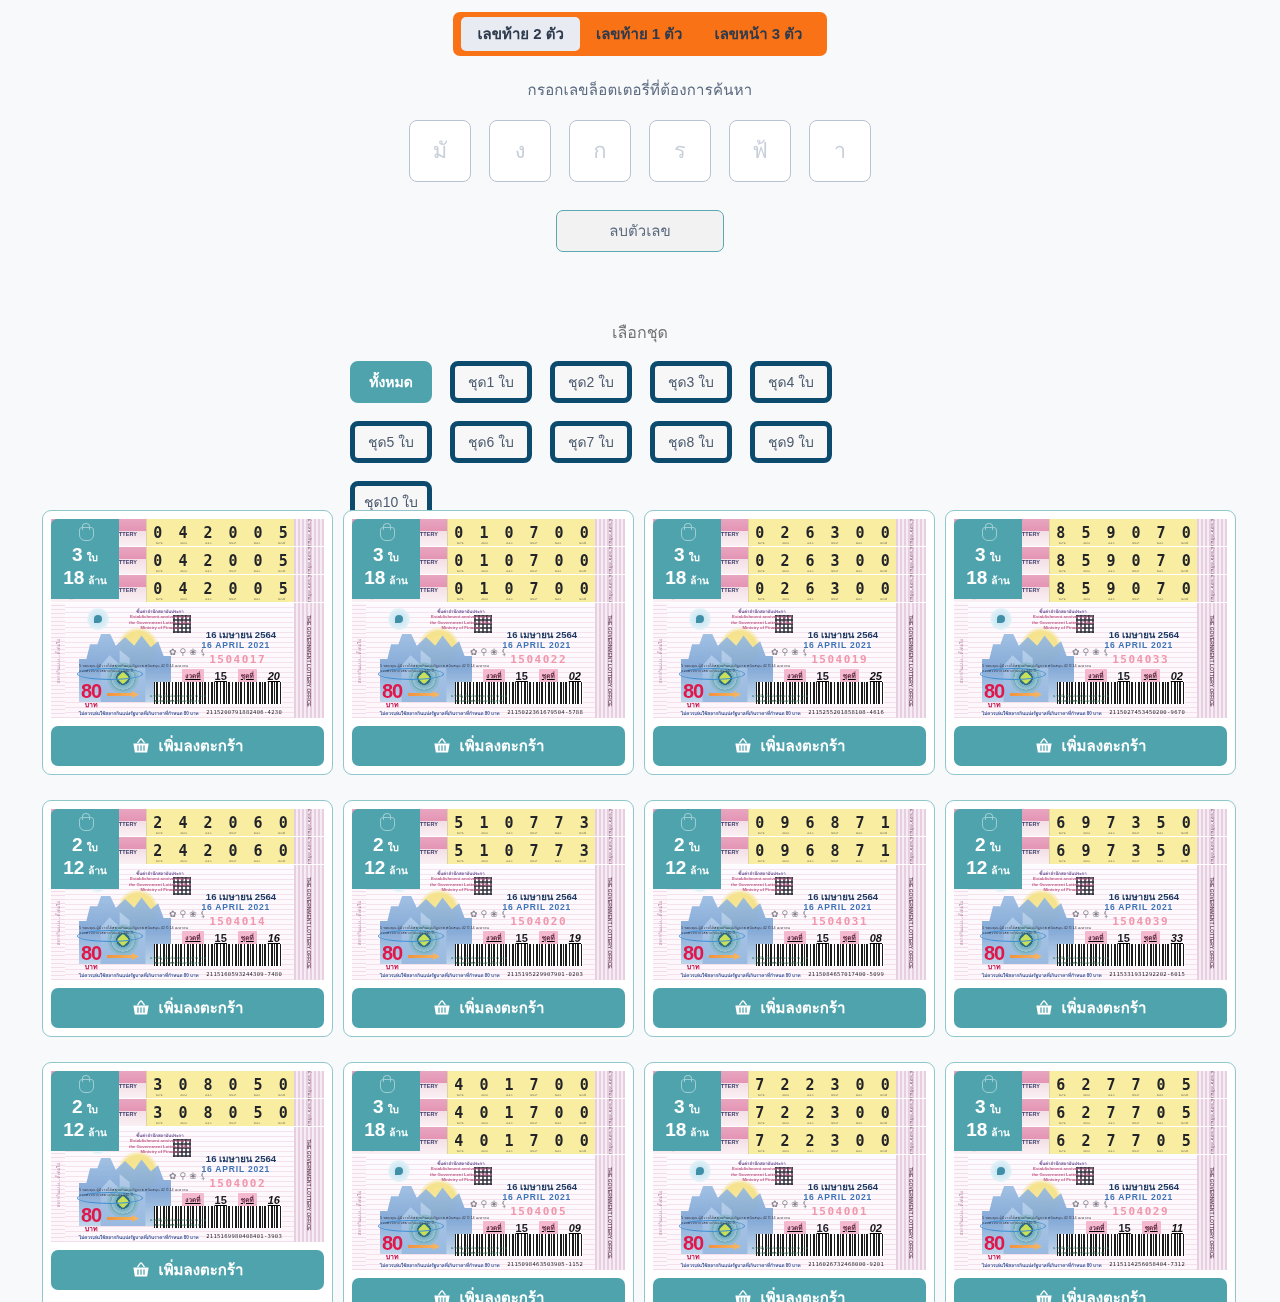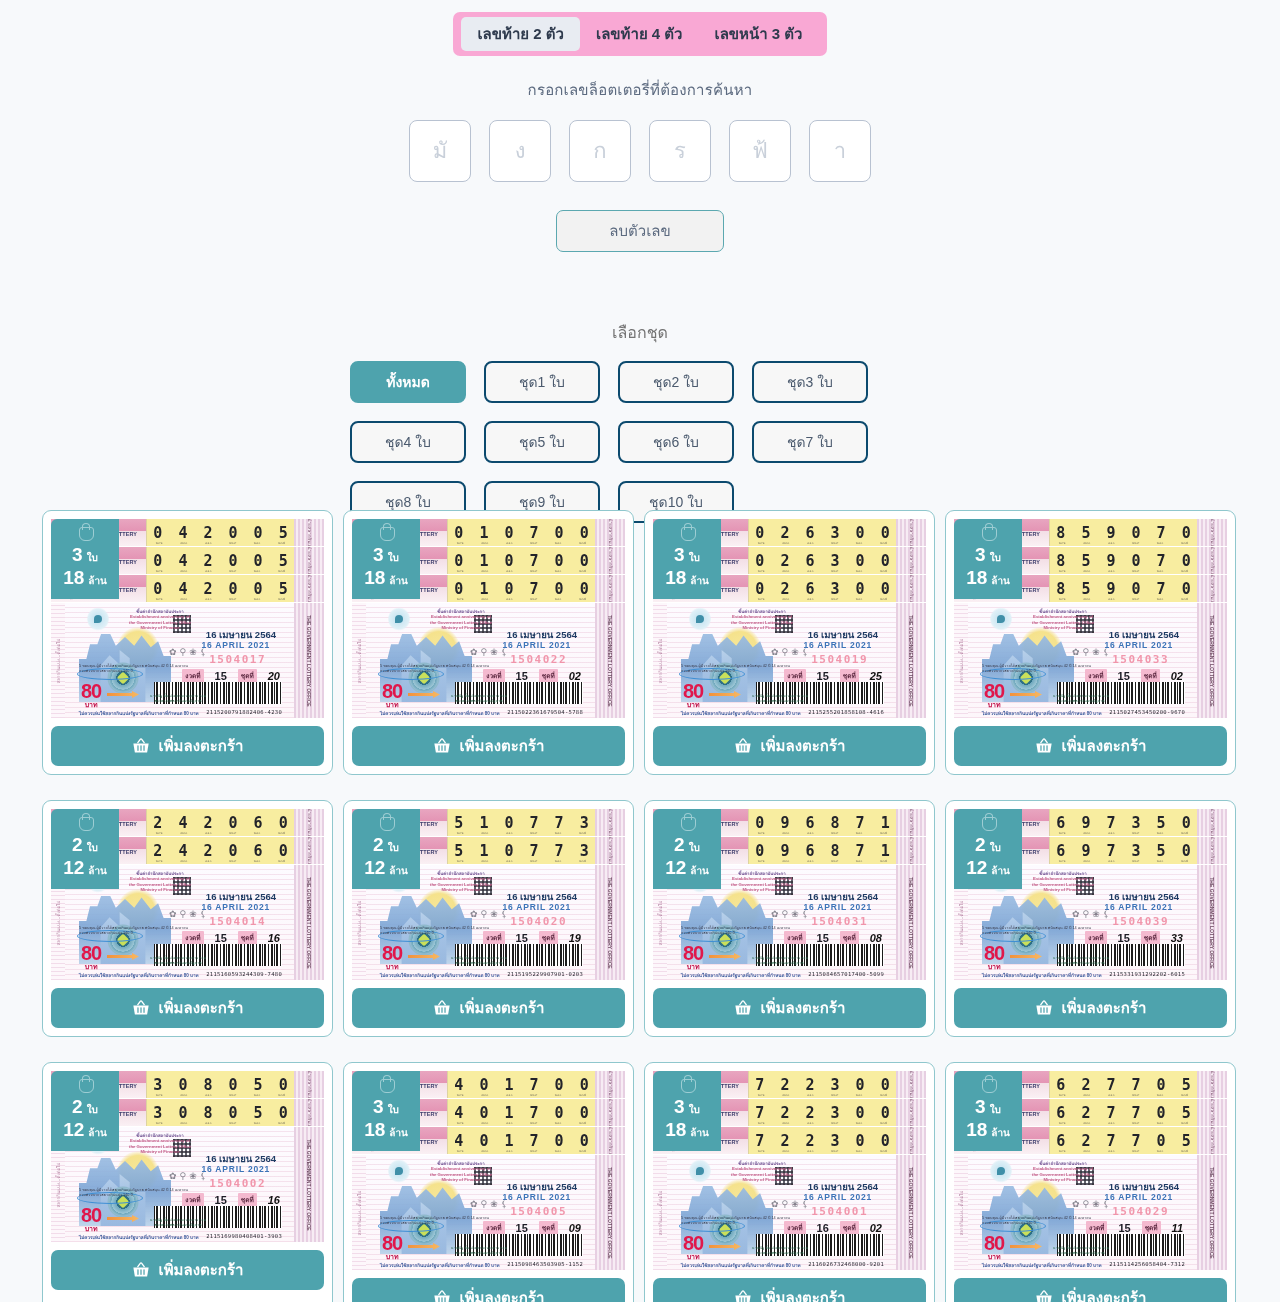--- a/index.html
+++ b/index.html
@@ -7,21 +7,21 @@
     width: 1280px; height: 1302px;
     background: #f7f9fb;
     font-family: "Liberation Sans", "DejaVu Sans", sans-serif;
     overflow: hidden;
     position: relative;
   }
 
   
   .tabbar-wrap { display:flex; justify-content:center; padding-top:12px; }
   .tabbar {
-    background:#f9a8d4; border-radius:7px;
+    background:#f97316; border-radius:7px;
     display:flex; align-items:center; padding:5px 8px;
   }
   .tab {
     font-size:15px; font-weight:700; color:#2e3a4d;
     padding:7px 16px; border-radius:5px; cursor:pointer;
     white-space:nowrap; line-height:1.3;
   }
   .tab.active { background:#e8ecf2; }
 
   
@@ -54,22 +54,22 @@
     display:flex; align-items:center; justify-content:center;
   }
 
   
   .set-title { text-align:center; font-size:16px; color:#737373; margin-top:68px; }
   .set-grid {
     width:580px; margin:16px auto 0 auto;
     display:flex; flex-wrap:wrap; gap:18px 18px;
   }
   .set-chip {
-    width:116px; height:42px; background:#f7f7f7;
-    border:2px solid #0c4a6e; border-radius:8px;
+    width:82px; height:42px; background:#f7f7f7;
+    border:5px solid #0c4a6e; border-radius:8px;
     color:#4b5a6e; font-size:14px; cursor:pointer;
     display:flex; align-items:center; justify-content:center;
   }
   .set-chip.active { background:#4ea3ad; border-color:#4ea3ad; color:#fff; font-weight:700; }
 
   
   .card-grid {
     position:absolute; left:42px; top:510px;
     width:1196px;
     display:grid; grid-template-columns:repeat(4,291px);
@@ -228,21 +228,21 @@
     letter-spacing:.8px; white-space:nowrap;
   }
   .art-serial {
     position:absolute; right:28px; top:50px;
     font-family:"DejaVu Sans Mono", monospace;
     font-size:11px; font-weight:700; color:#f0879f;
     letter-spacing:1.5px; white-space:nowrap; opacity:.85;
   }
   .art-draw {
     position:absolute; right:14px; top:66px;
-    display:flex; align-items:center; gap:11px; white-space:nowrap;
+    display:flex; align-items:center; gap:11px; white-space:nowrap;text-decoration:underline;
   }
   .lbl-pink {
     background:#f4b9cf; color:#5e2a42; font-size:6.5px;
     padding:2px 3px; border-radius:1px; font-weight:700;
   }
   .val-draw { font-size:11px; font-weight:700; color:#1d1d26; }
   .val-set  { font-size:11px; font-weight:700; font-style:italic; color:#111; }
   .art-barcode {
     position:absolute; right:12px; bottom:14px; width:128px; height:22px;
     background:repeating-linear-gradient(90deg,
@@ -315,21 +315,21 @@
     color:#fff; font-size:15px; font-weight:700; cursor:pointer;
   }
   .basket-icon { width:18px; height:16px; position:relative; display:block; }
 </style>
 </head>
 <body>
 
 <div class="tabbar-wrap">
   <div class="tabbar" id="tabbar">
       <div class="tab active">เลขท้าย 2 ตัว</div>
-      <div class="tab">เลขท้าย 4 ตัว</div>
+      <div class="tab">เลขท้าย 1 ตัว</div>
       <div class="tab">เลขหน้า 3 ตัว</div>
     </div>
 </div>
 
 <div class="search-label">กรอกเลขล็อตเตอรี่ที่ต้องการค้นหา</div>
 <div class="digits" id="digits">
     <div class="digit-box">มั</div>
     <div class="digit-box">ง</div>
     <div class="digit-box">ก</div>
     <div class="digit-box">ร</div>

